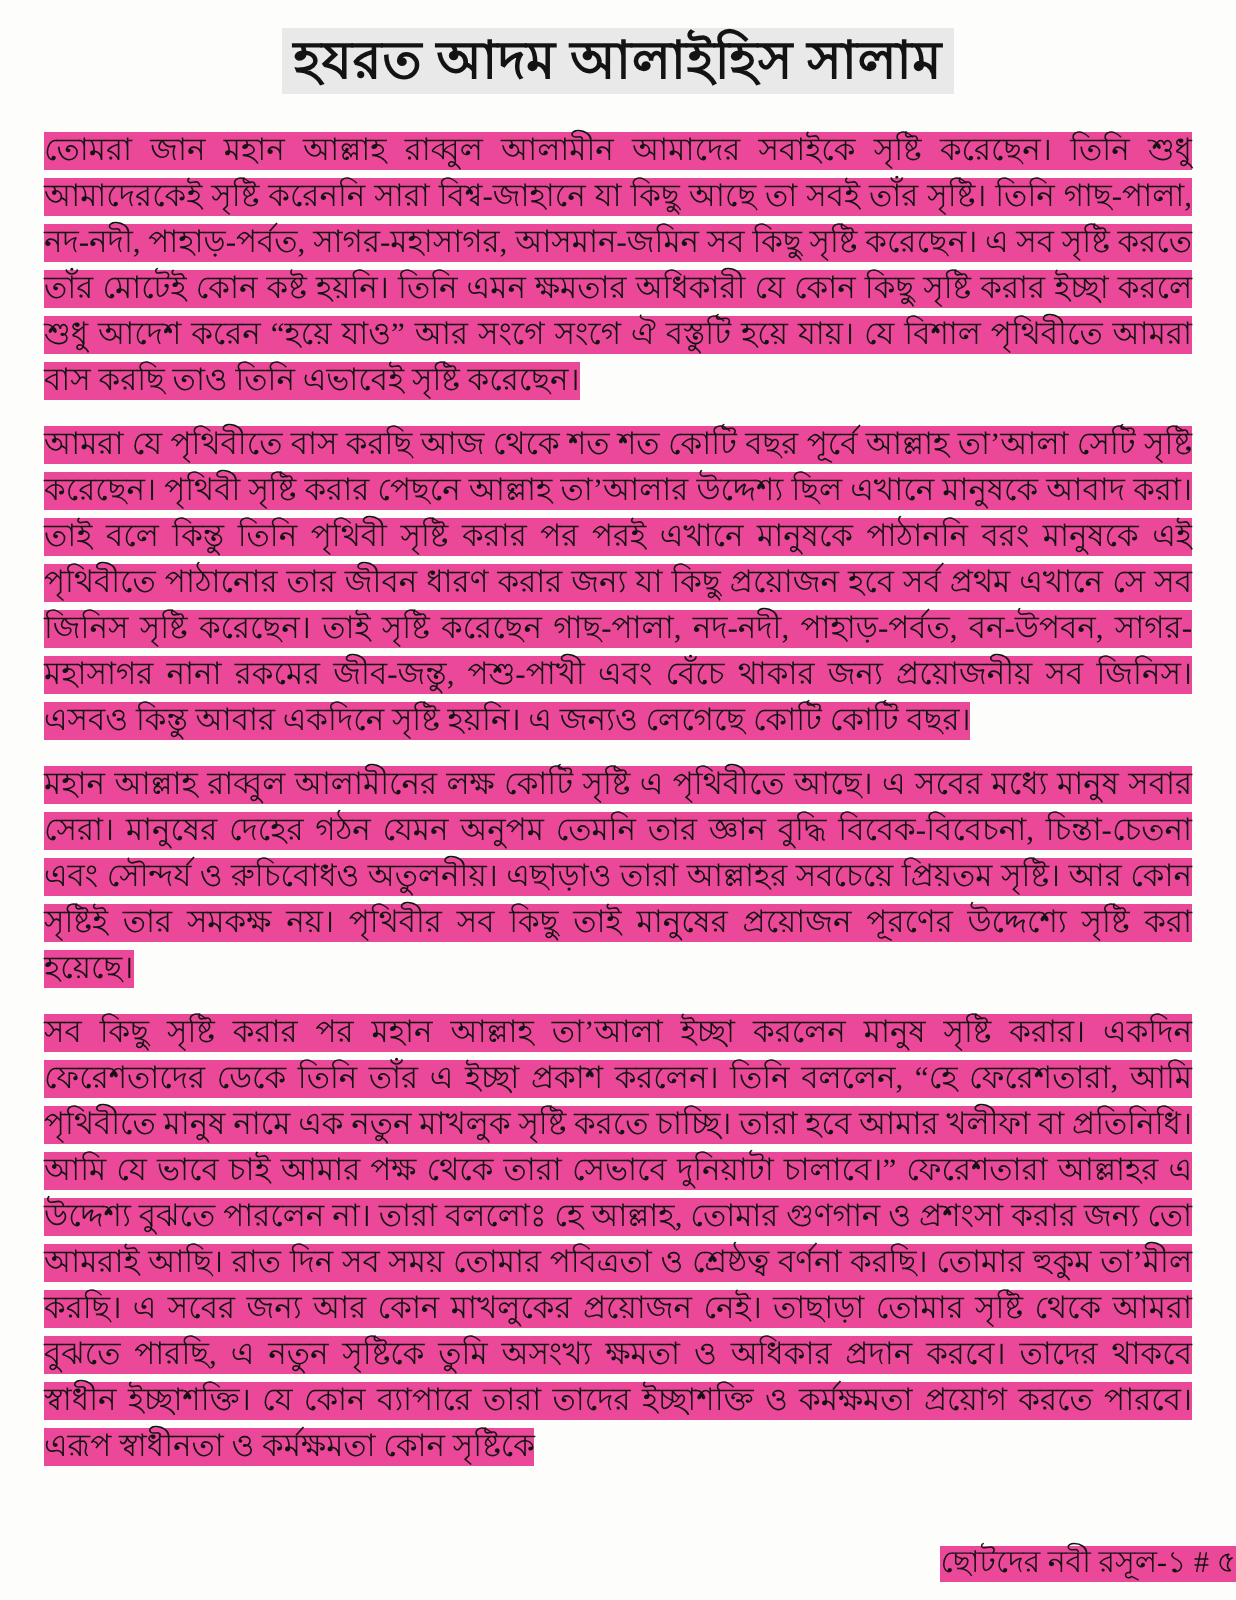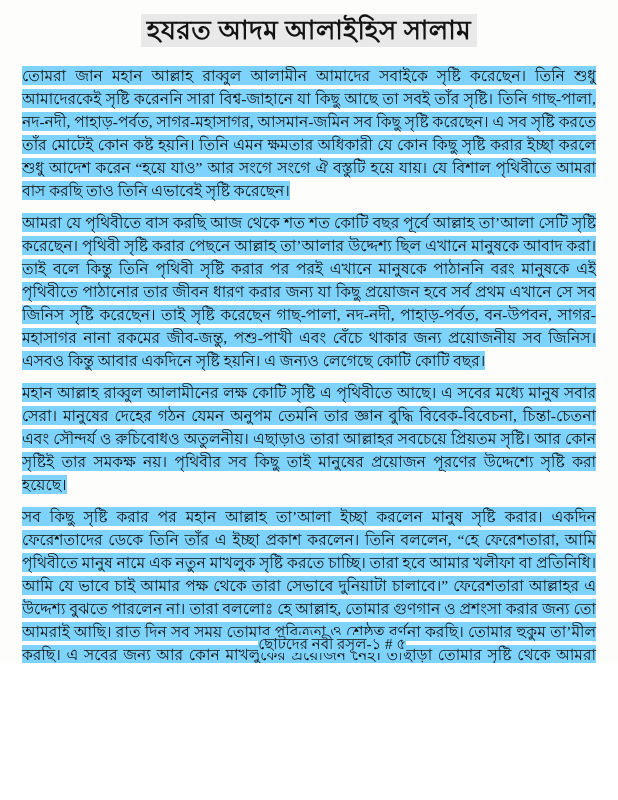--- a/index.html
+++ b/index.html
@@ -3,21 +3,21 @@
 <meta charset="utf-8">
 <style>
   html, body {
     margin: 0;
     padding: 0;
     background: #ffffff;
   }
   .page {
     position: relative;
     width: 618px;
-    height: 663px;
+    height: 800px;
     margin: 0 auto;
     background: #fdfdfc;
     box-sizing: border-box;
     padding: 8px 22px 6px 22px;
     font-family: "Liberation Serif", "DejaVu Serif", serif;
     color: #131313;
     overflow: hidden;
   }
   .title {
     text-align: center;
@@ -30,36 +30,36 @@
     background: #e9e9ea;
     padding: 2px 6px;
   }
   .para {
     font-size: 15.5px;
     line-height: 23px;
     text-align: justify;
     margin: 0 0 9px 0;
   }
   .para .hl, .footer .hl, .section-heading .hl {
-    background: #7dd3fc;
+    background: #ec4899;
     box-decoration-break: clone;
     -webkit-box-decoration-break: clone;
     padding: 1px 0;
   }
   .section-heading {
     font-size: 16.5px;
     font-weight: bold;
     margin: 4px 0 8px 0;
   }
   .footer {
     position: absolute;
     bottom: 6px;
     left: 0;
     right: 0;
-    text-align: center;
+    text-align: right;
     font-size: 15px;
     padding-left: 46px;
   }
 </style>
 </head>
 <body>
 
 <div class="page">
 
   <h1 class="title">

